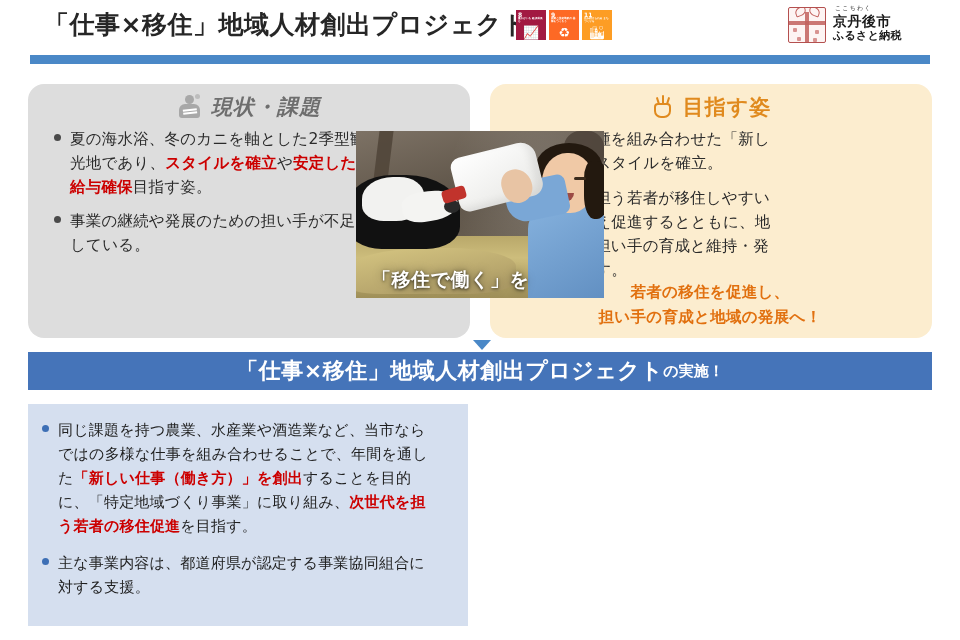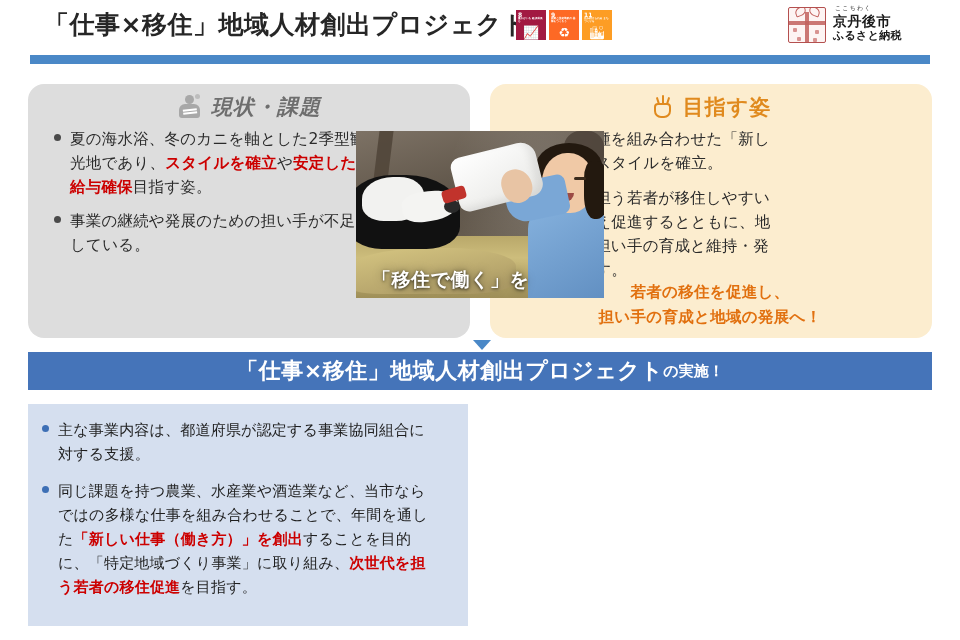--- a/index.html
+++ b/index.html
@@ -308,26 +308,26 @@
   <div class="arrow-down"></div>
   <div class="banner">
     <span class="b1">「仕事×移住」地域人材創出プロジェクト</span>
     <span class="b2">の実施！</span>
   </div>
 
   <div class="bot-left">
     <div class="bot-bullets">
       <div class="bul">
         <span class="dot"></span>
+        <span class="tx"><span><span>同じ課題を持つ農業、水産業や酒造業など、当市ならではの多様な仕事を組み合わせることで、年間を通した</span><span class="em-red">「新しい仕事（働き方）」を創出</span><span>することを目的に、「特定地域づくり事業」に取り組み、</span><span class="em-red">次世代を担う若者の移住促進</span><span>を目指す。</span></span></span>
+      </div>
+      <div class="bul">
+        <span class="dot"></span>
         <span class="tx"><span><span>主な事業内容は、都道府県が認定する事業協同組合に対する支援。</span></span></span>
       </div>
-      <div class="bul">
-        <span class="dot"></span>
-        <span class="tx"><span><span>同じ課題を持つ農業、水産業や酒造業など、当市ならではの多様な仕事を組み合わせることで、年間を通した</span><span class="em-red">「新しい仕事（働き方）」を創出</span><span>することを目的に、「特定地域づくり事業」に取り組み、</span><span class="em-red">次世代を担う若者の移住促進</span><span>を目指す。</span></span></span>
-      </div>
     </div>
   </div>
 
   <div class="bot-right">
 
     
 
     
 
     

